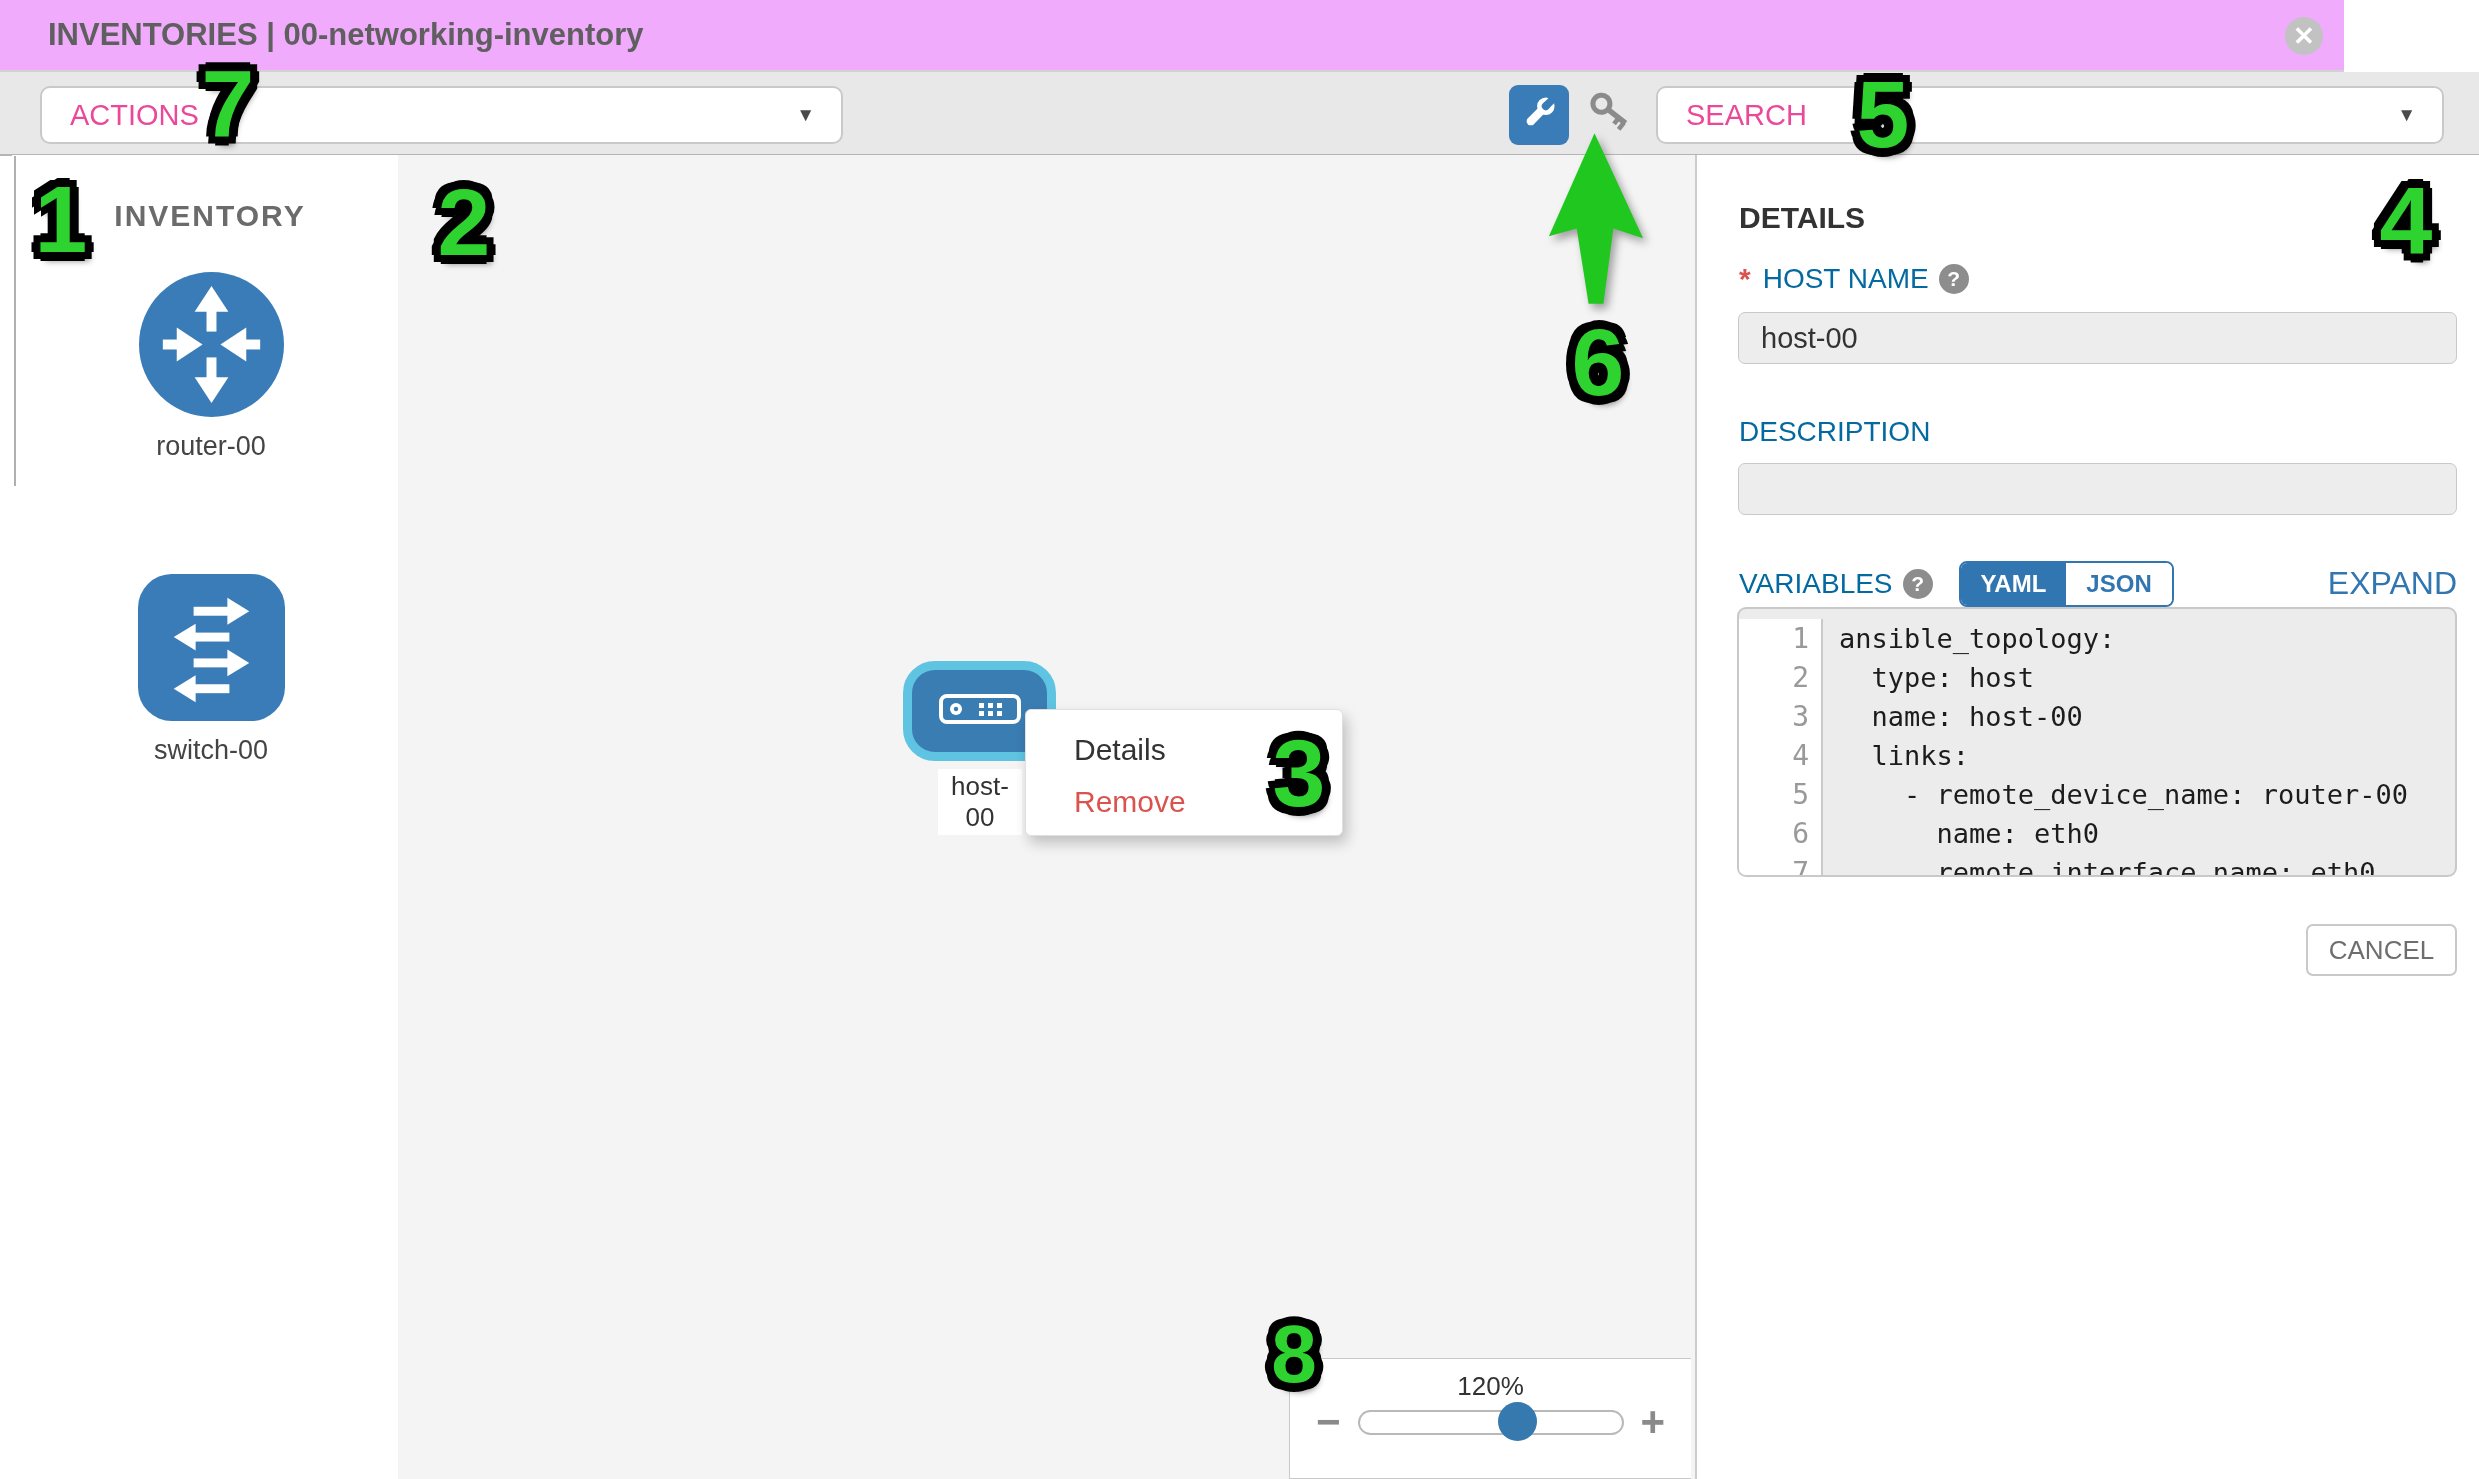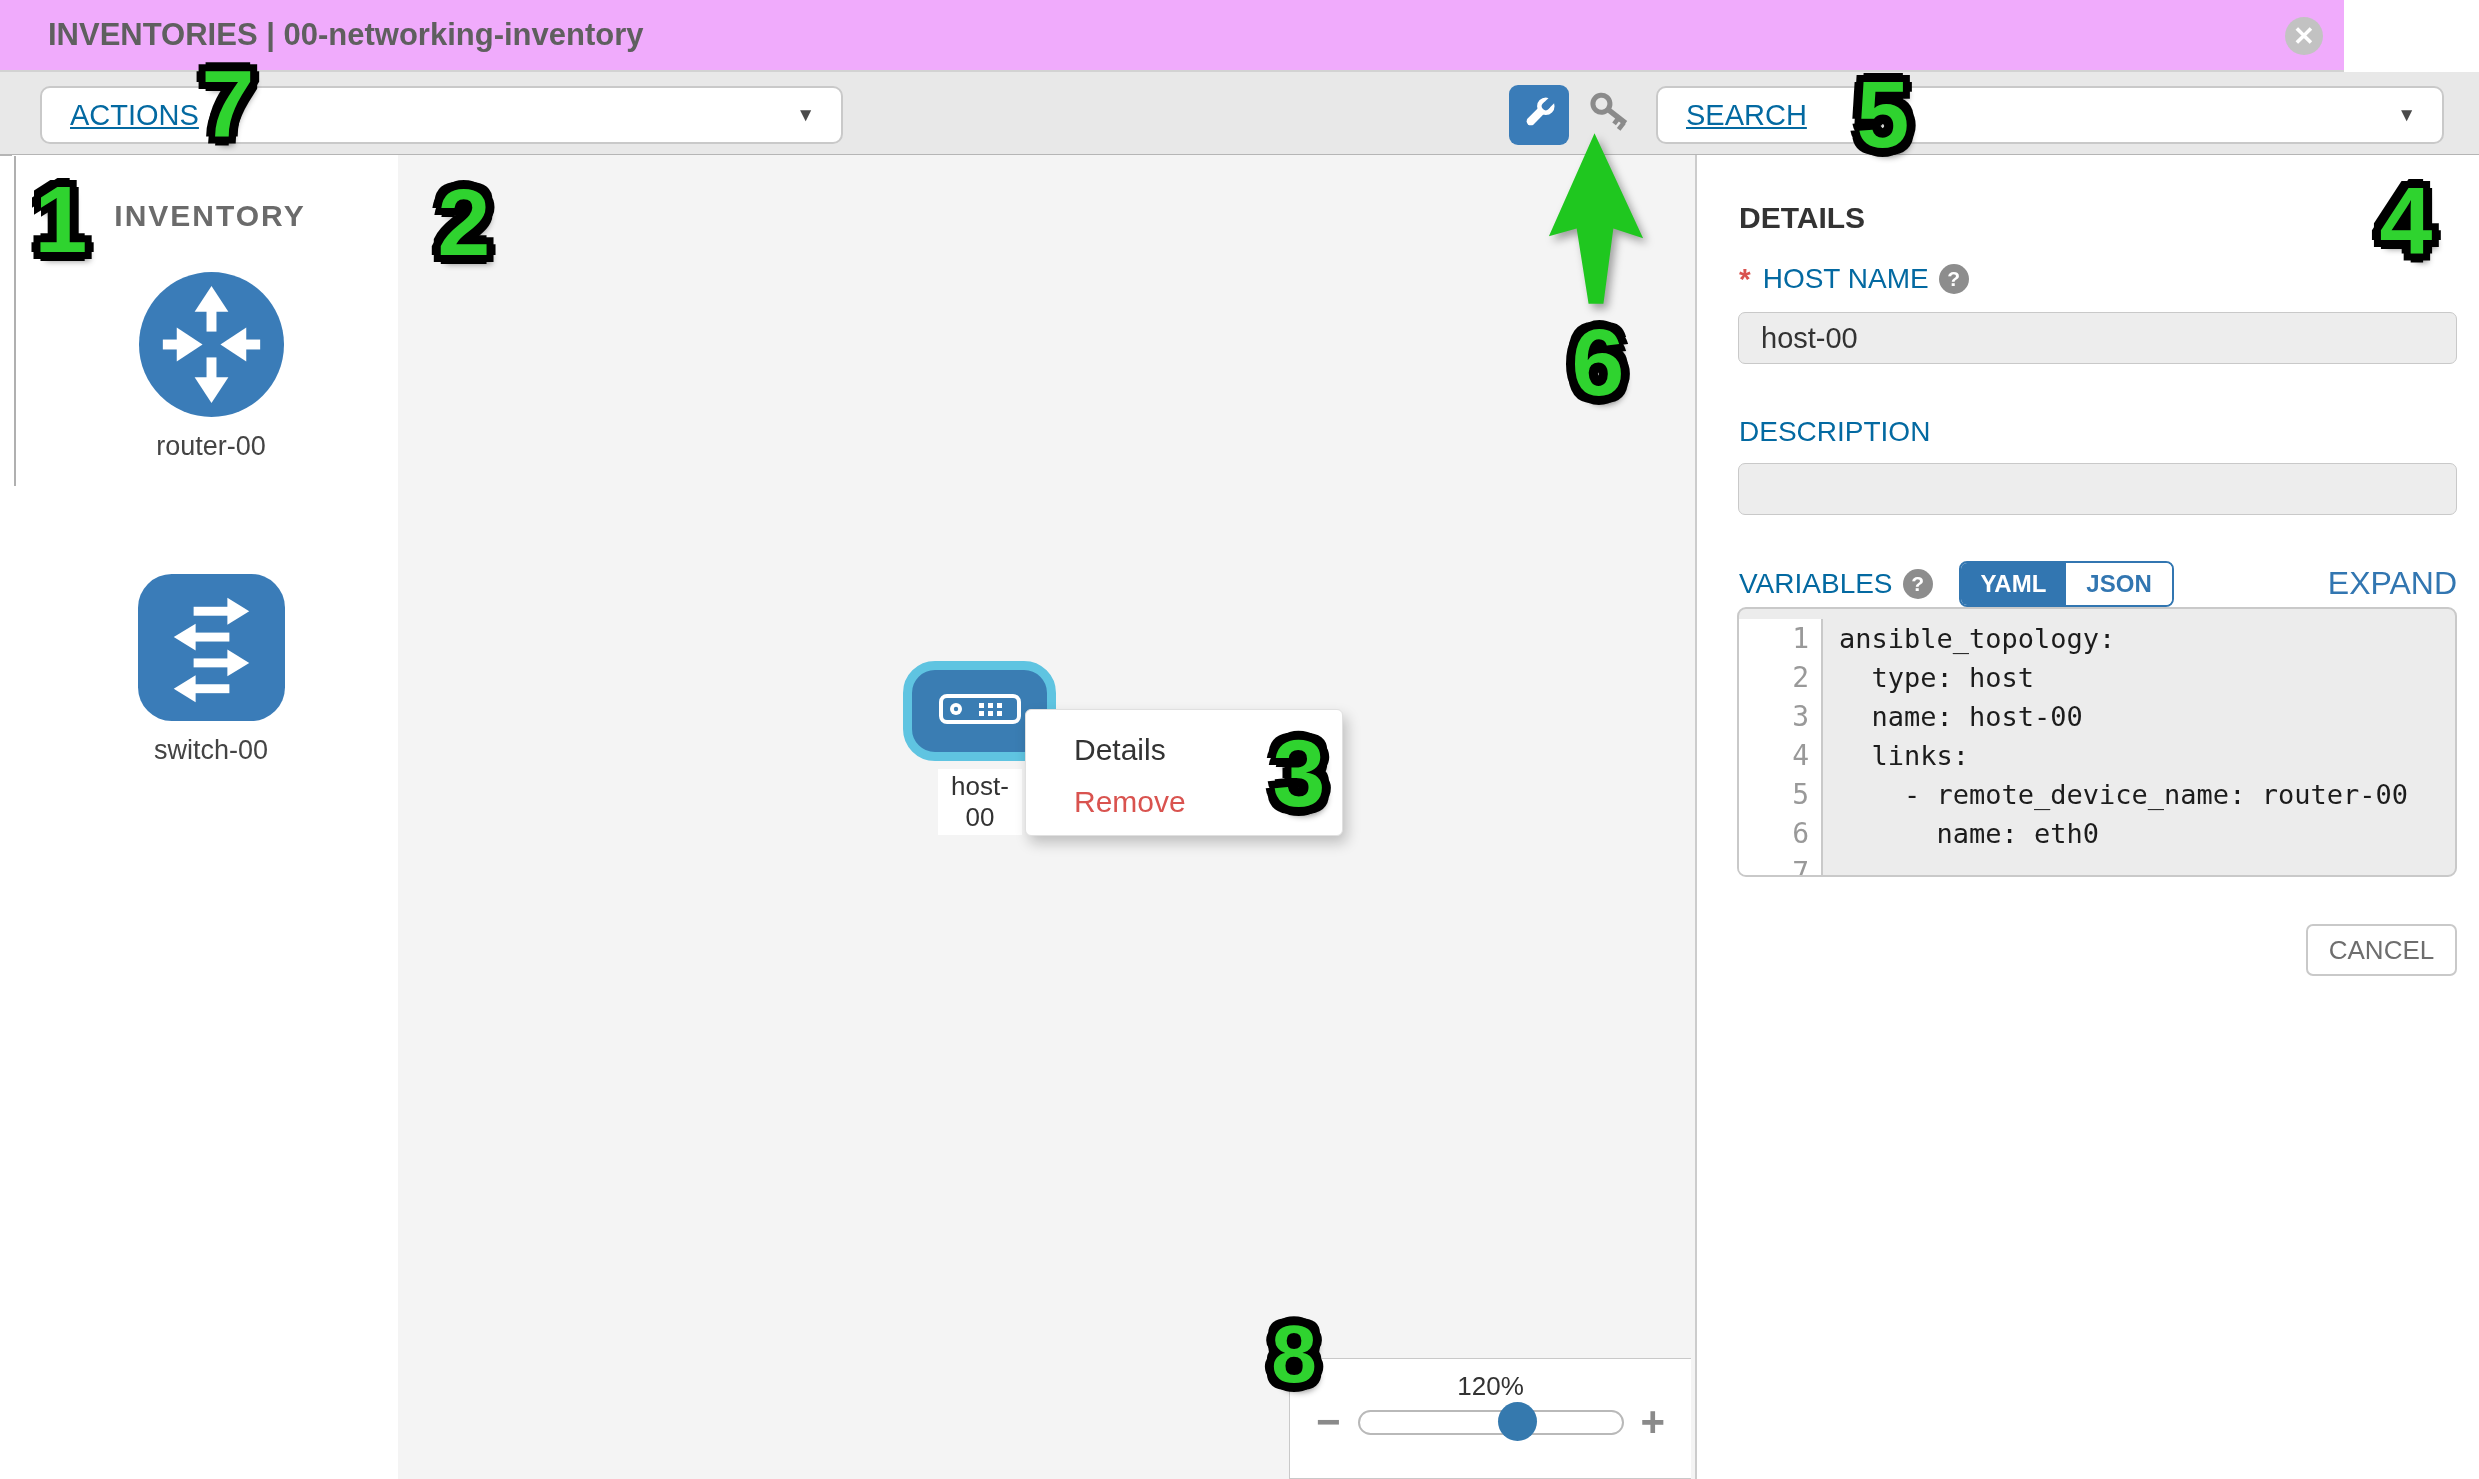--- a/index.html
+++ b/index.html
@@ -7,21 +7,21 @@
   body { position:relative; font-family:"Liberation Sans", sans-serif; background:#ffffff; overflow:hidden; }
 
   
   .header { position:absolute; left:0; top:0; width:2344px; height:72px; background:#f0abfc; border-bottom:2px solid #d2d2d2; }
   .header-title { position:absolute; left:48px; top:0; line-height:70px; font-size:31px; font-weight:bold; color:#5f5f5f; }
   .close-btn { position:absolute; right:21px; top:17px; width:38px; height:38px; border-radius:50%; background:#c2c2c2; color:#fff; font-size:26px; font-weight:bold; text-align:center; line-height:38px; cursor:pointer; }
 
   
   .toolbar { position:absolute; left:0; top:72px; width:2480px; height:84px; background:#e8e8e8; border-bottom:2px solid #b5b5b5; }
   .fake-select { position:absolute; top:14px; height:58px; background:#fff; border:2px solid #c9c9c9; border-radius:10px; display:flex; align-items:center; padding:0 28px; }
-  .fake-select .ph { font-size:29px; color:#0369a1;text-decoration:underline; }
+  .fake-select .ph { font-size:29px; color:#ec4899; }
   .fake-select .caret { position:absolute; right:26px; top:50%; transform:translateY(-50%); font-size:19px; color:#4a4a4a; }
   .actions-select { left:40px; width:803px; }
   .search-select { left:1656px; width:788px; }
   .wrench-btn { position:absolute; left:1509px; top:13px; width:60px; height:60px; background:#3a7cb8; border-radius:9px; display:flex; align-items:center; justify-content:center; cursor:pointer; }
   .key-btn { position:absolute; left:1586px; top:16px; width:56px; height:56px; display:flex; align-items:center; justify-content:center; cursor:pointer; }
 
   
   .sidebar { position:absolute; left:12px; top:155px; width:398px; height:1256px; background:#fff; border-right:2px solid #cccccc; }
   .sidebar-scrollline { position:absolute; left:2px; top:1px; width:2px; height:330px; background:#b0b0b0; }
   .sidebar-heading { position:absolute; left:0; top:44px; width:100%; text-align:center; font-size:30px; font-weight:bold; letter-spacing:2px; color:#6b6b6b; }
@@ -260,20 +260,21 @@
     <div class="editor-line">
       <span class="ed-gutter">5</span>
       <span class="ed-code">    - remote_device_name: router-00</span>
     </div>
     <div class="editor-line">
       <span class="ed-gutter">6</span>
       <span class="ed-code">      name: eth0</span>
     </div>
     <div class="editor-line">
       <span class="ed-gutter">7</span>
+      <span class="ed-code">      remote_interface_name: eth0</span>
     </div>
   </div>
 
   <div class="cancel-btn">CANCEL</div>
 </div>
 
 <svg class="arrow-svg" width="119" height="189" viewBox="0 0 120 190">
   <polygon points="58,8 107,114 77,104 67,180 52,180 40,104 12,112" fill="#1fc71f"></polygon>
 </svg>
 

